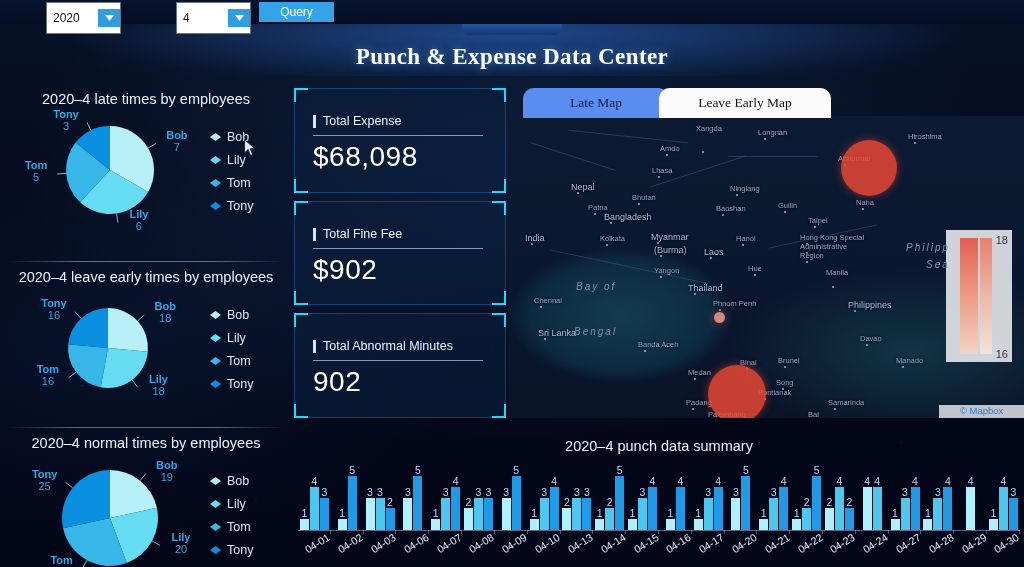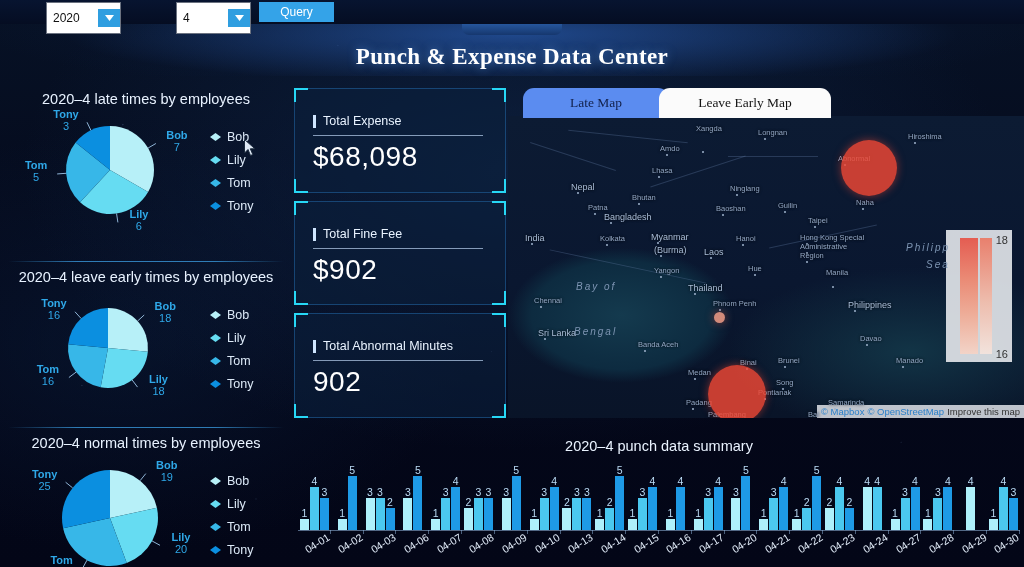--- a/index.html
+++ b/index.html
@@ -112,21 +112,21 @@
   .map-legend{ position:absolute; right:12px; top:114px; width:66px; height:132px;
                background:rgba(225,228,232,.92); }
   .ml-bar{ position:absolute; left:14px; top:8px; width:18px; height:116px;
            background:linear-gradient(180deg,#e8483a 0%, #ef7d63 35%, #f3a58c 65%, #f8d3c4 100%); opacity:.85; }
   .ml-bar2{ position:absolute; left:34px; top:8px; width:12px; height:116px;
             background:linear-gradient(180deg,#ef6b52 0%, #f5b7a2 55%, #fae6dd 100%); opacity:.8; }
   .ml-top{ position:absolute; right:4px; top:4px; font-size:11px; color:#333; }
   .ml-bot{ position:absolute; right:4px; bottom:2px; font-size:11px; color:#333; }
   .attrib{ position:absolute; right:0; bottom:0; height:13px; padding:0 4px;
            background:rgba(216,220,226,.88); font-size:9.5px; color:#333;
-           display:flex; align-items:center; gap:3px; }
+           display:flex; align-items:center; gap:3px;flex-direction:column; }
   .attrib a{ color:#2a7fc9; text-decoration:none; }
 
   
   .barpanel{ position:absolute; left:294px; top:424px; width:730px; height:143px; z-index:20; }
   .bar-title{ text-align:center; color:#eaf3ff; font-size:14.5px; padding-top:14px; }
   .bar-area{ position:absolute; left:4px; top:38px; width:722px; height:68px;
              display:flex; align-items:flex-end; }
   .grp{ flex:1; display:flex; align-items:flex-end; justify-content:center; gap:1px; height:100%; }
   .bcol{ position:relative; width:9px; display:flex; flex-direction:column;
          justify-content:flex-end; align-items:center; }

